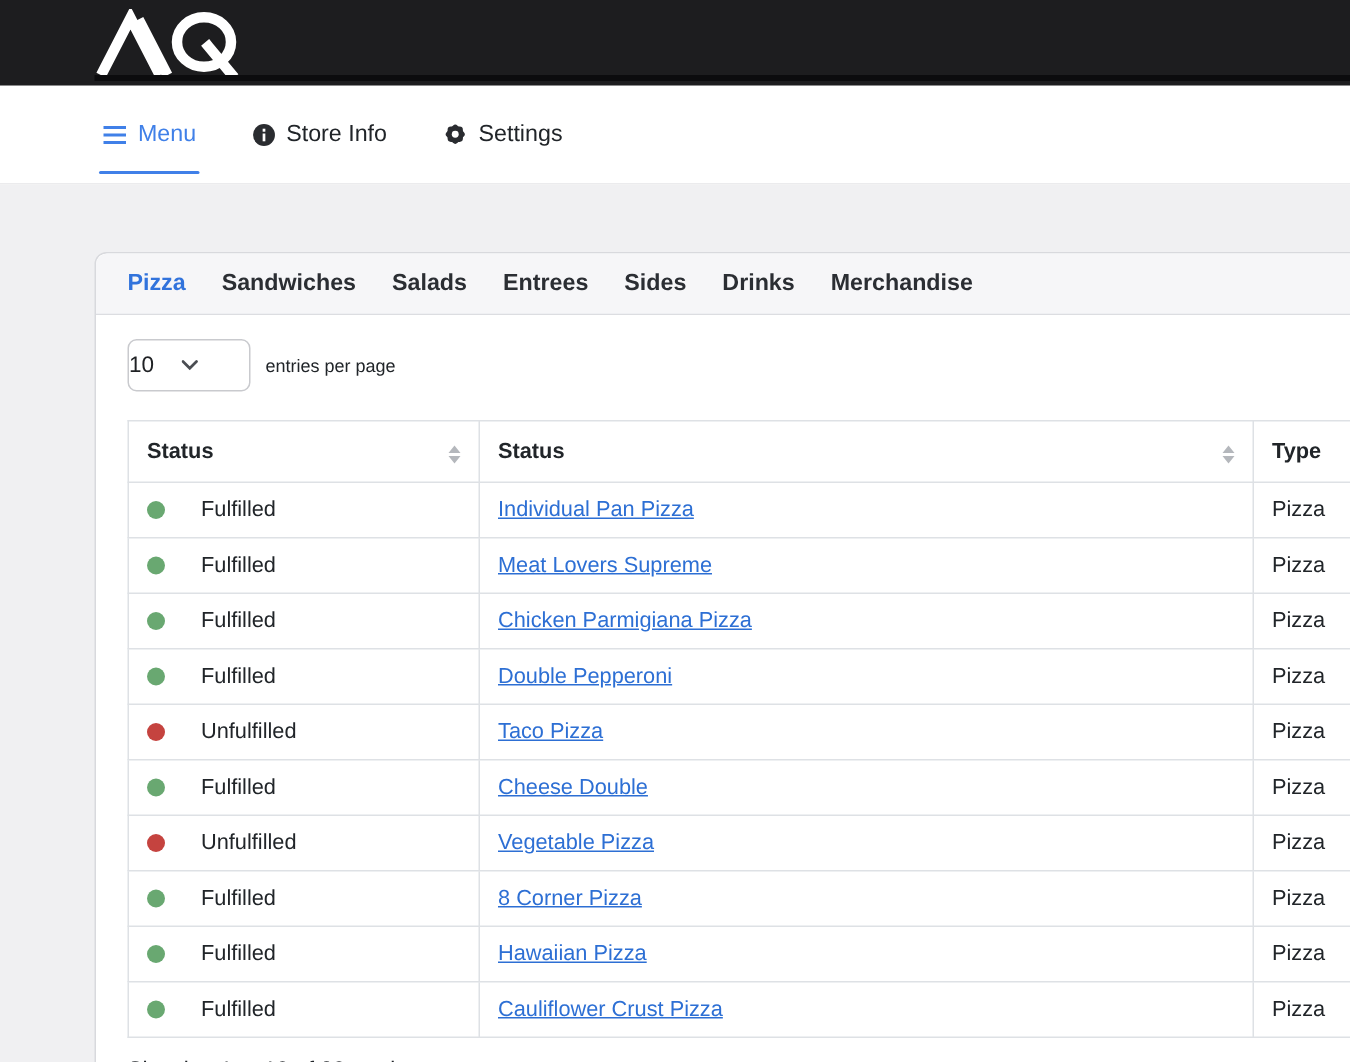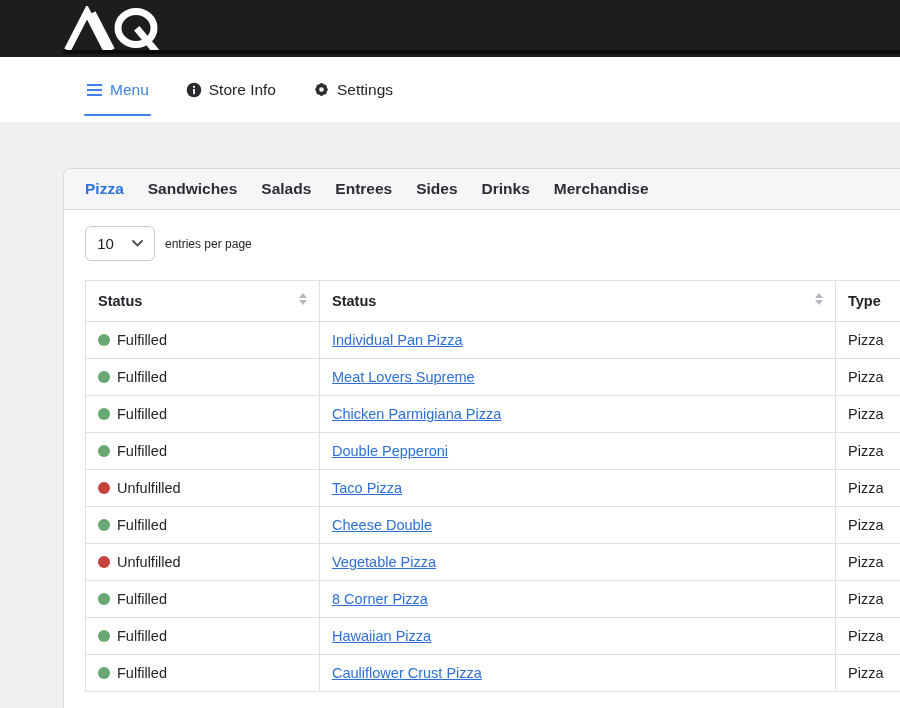--- a/index.html
+++ b/index.html
@@ -5,47 +5,47 @@
   html,body{margin:0;padding:0;}
   body{font-family:"Liberation Sans","DejaVu Sans",sans-serif;}
   .viewport{position:relative;width:900px;height:708px;overflow:hidden;background:#f0f0f2;}
 
   
   .topbar{position:relative;height:57px;background:#1d1d1f;}
   .topbar .logo{position:absolute;left:64px;top:6px;}
   .topbar-strip{position:absolute;left:63px;right:0;bottom:3px;height:4px;background:#0c0c0e;}
 
   
-  .navbar{height:65px;background:#fff;border-bottom:1px solid #ebebed;display:flex;align-items:center;padding-left:86px;gap:37px;}
+  .navbar{height:65px;background:#fff;border-bottom:1px solid #ebebed;display:flex;align-items:center;padding-left:68px;gap:37px;}
   .nav-item{position:relative;display:flex;align-items:center;gap:7px;height:100%;font-size:15.5px;color:#212529;cursor:pointer;}
   .nav-item .nico{display:flex;align-items:center;}
   .nav-item.active{color:#4080e8;}
   .nav-item.active::after{content:"";position:absolute;left:-2px;right:-2px;bottom:6px;height:2px;background:#4080e8;border-radius:2px;}
 
   
   .page{padding:45px 0 0 63px;}
   .card{width:1060px;background:#fff;border:1px solid #d8d9dd;border-radius:8px;}
   .card-header{height:40px;background:#f6f6f8;border-bottom:1px solid #dcdde1;border-radius:8px 8px 0 0;display:flex;align-items:center;padding:0 21px;gap:24px;}
   .tab{font-size:15.5px;font-weight:700;color:#2b2e33;cursor:pointer;}
   .tab.active{color:#3173dc;}
   .card-body{padding:16px 21px 21px;}
 
   .page-size-row{display:flex;align-items:center;gap:10px;margin-bottom:19px;}
-  .select-box{width:70px;height:35px;box-sizing:border-box;background:#fff;border:1px solid #c9cace;border-radius:6px;display:flex;align-items:center;justify-content:center;gap:18px;font-size:15px;color:#1f2124;cursor:pointer;}
+  .select-box{width:82px;height:35px;box-sizing:border-box;background:#fff;border:1px solid #c9cace;border-radius:6px;display:flex;align-items:center;gap:18px;font-size:15px;color:#1f2124;cursor:pointer;}
   .entries-label{font-size:12px;color:#212529;}
 
   table.grid{border-collapse:collapse;table-layout:fixed;width:1018px;font-size:14.5px;color:#212529;}
   .grid th,.grid td{border:1px solid #dee1e5;padding:0 12px;text-align:left;vertical-align:middle;}
   .grid th{height:40px;font-weight:700;}
   .grid td{height:36px;}
-  .th-flex{display:flex;align-items:flex-start;justify-content:space-between;}
+  .th-flex{display:flex;align-items:flex-end;justify-content:space-between;}
   .sort{display:flex;flex-direction:column;gap:2px;}
   .tri-up{width:0;height:0;border-left:4px solid transparent;border-right:4px solid transparent;border-bottom:5px solid #b4b7bc;}
   .tri-down{width:0;height:0;border-left:4px solid transparent;border-right:4px solid transparent;border-top:5px solid #b4b7bc;}
-  .cell-flex{display:flex;align-items:center;gap:7px;}
+  .cell-flex{display:flex;align-items:center;gap:24px;}
   .dot{width:12px;height:12px;border-radius:50%;flex:0 0 auto;}
   .plink{color:#2d6fd4;text-decoration:underline;cursor:pointer;text-align:center;}
   .table-summary{margin-top:13px;font-size:15px;color:#212529;}
 </style>
 </head>
 <body>
 
 <div class="viewport">
 
   <div class="topbar">

